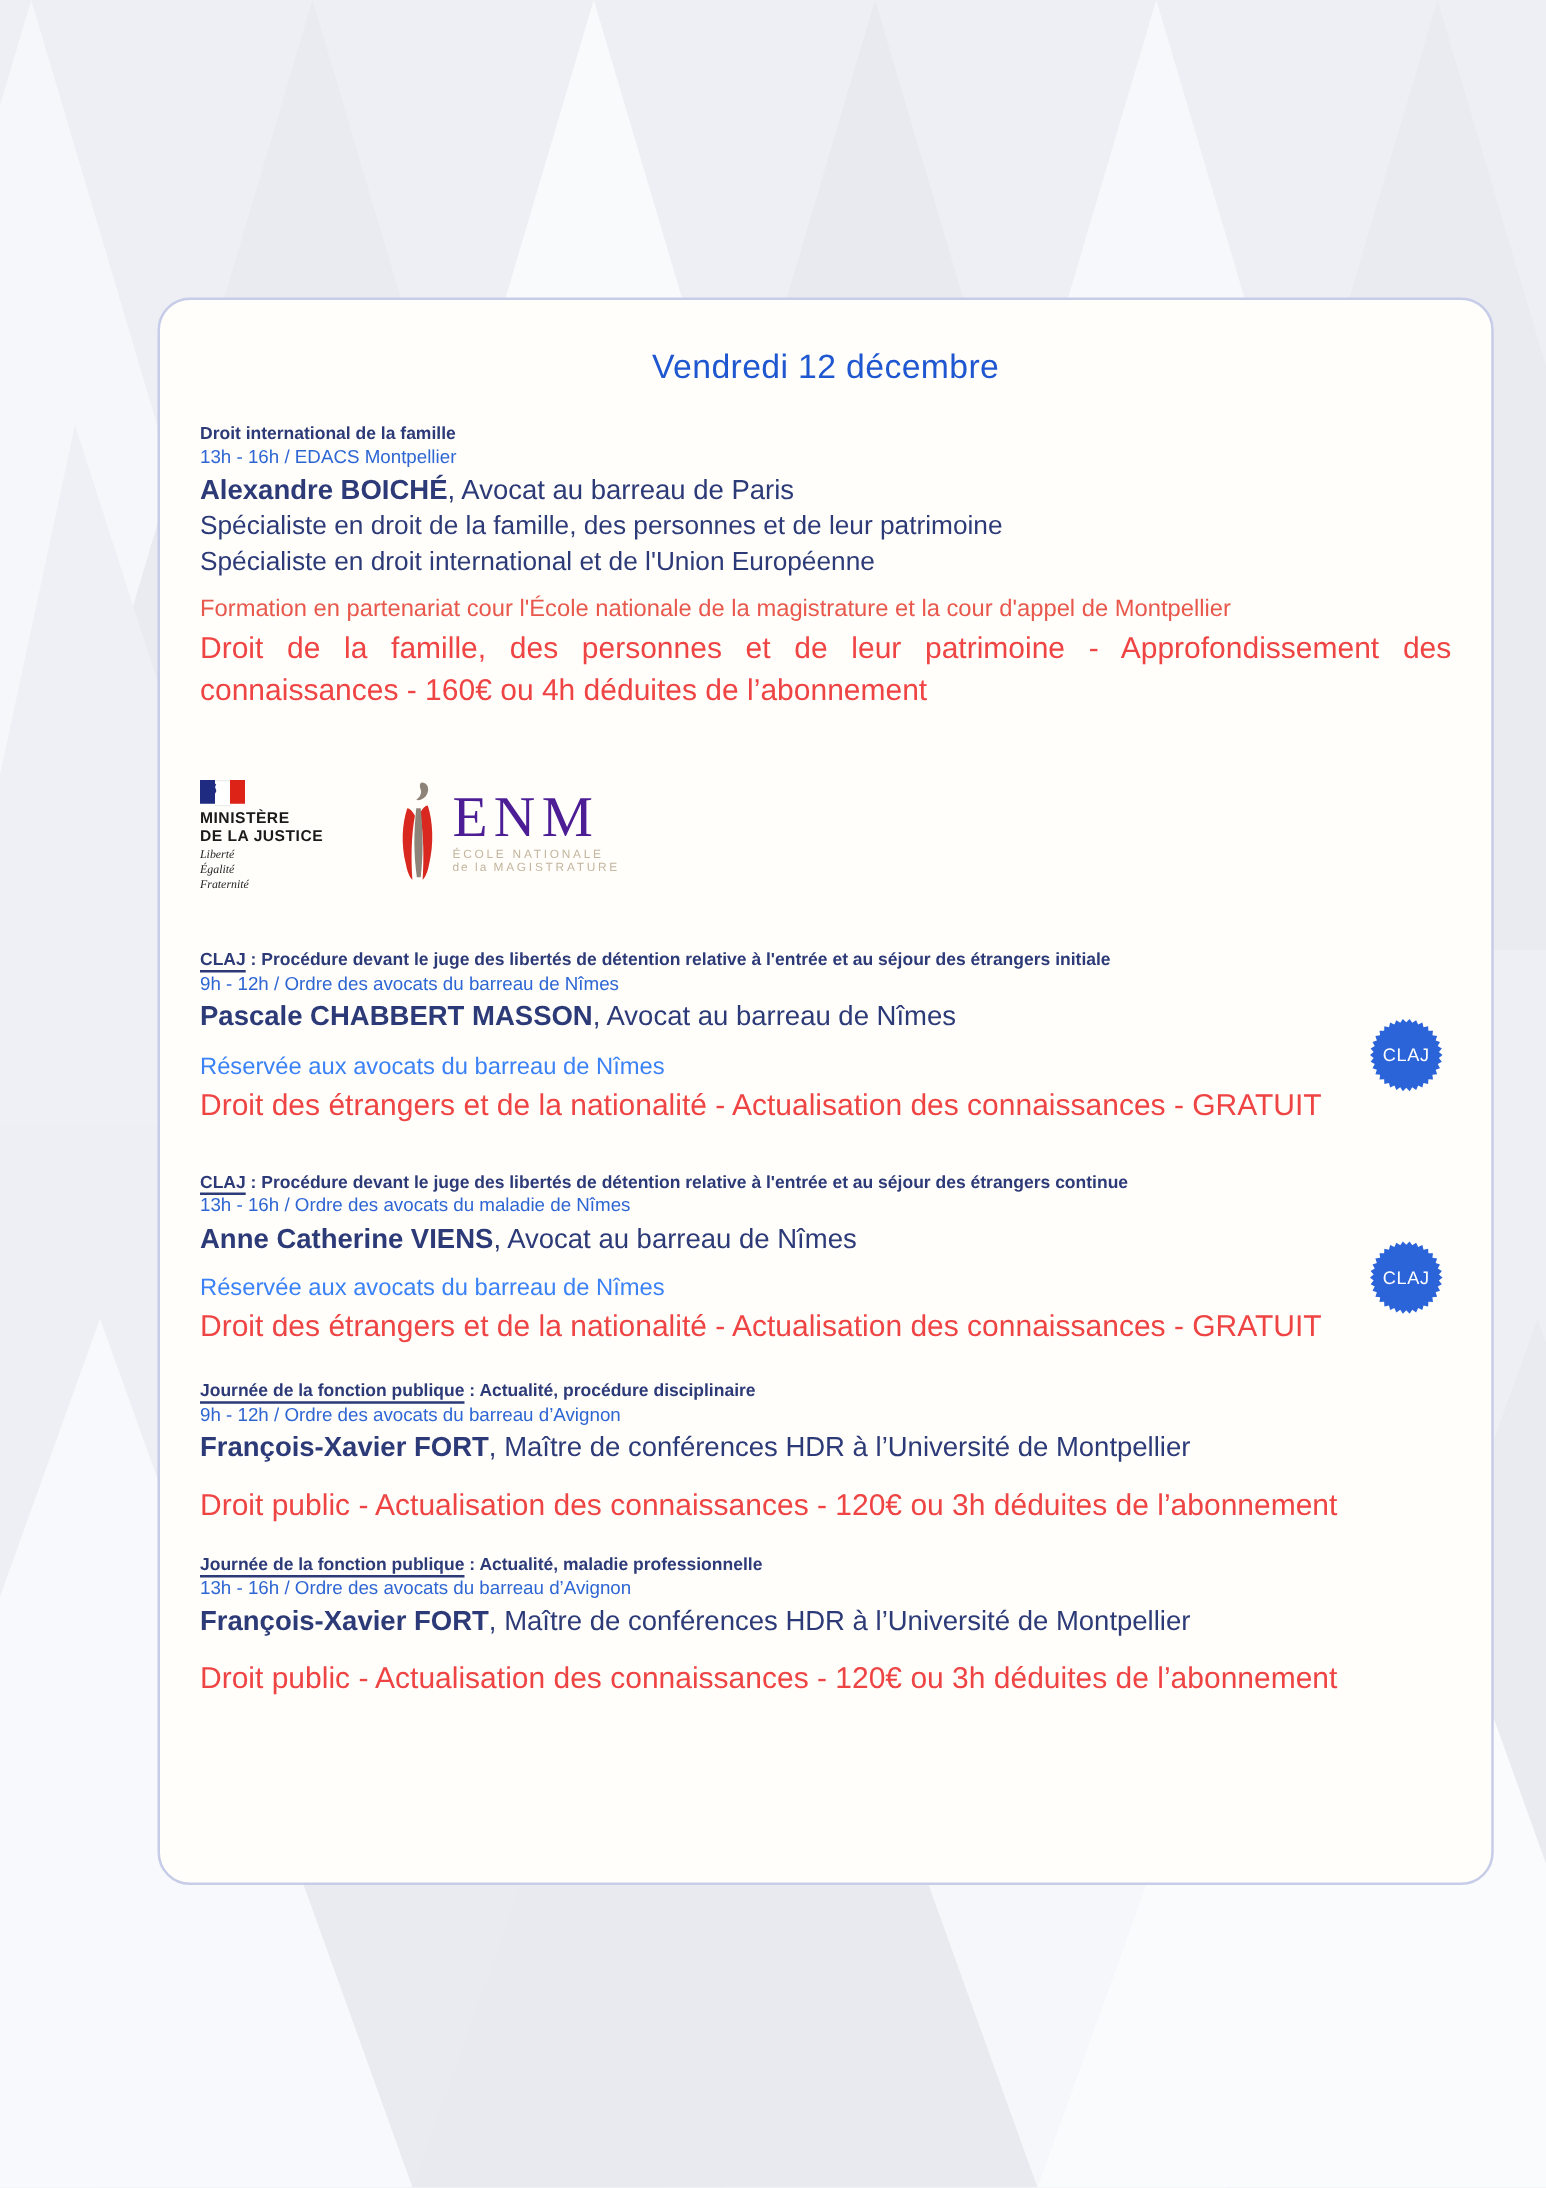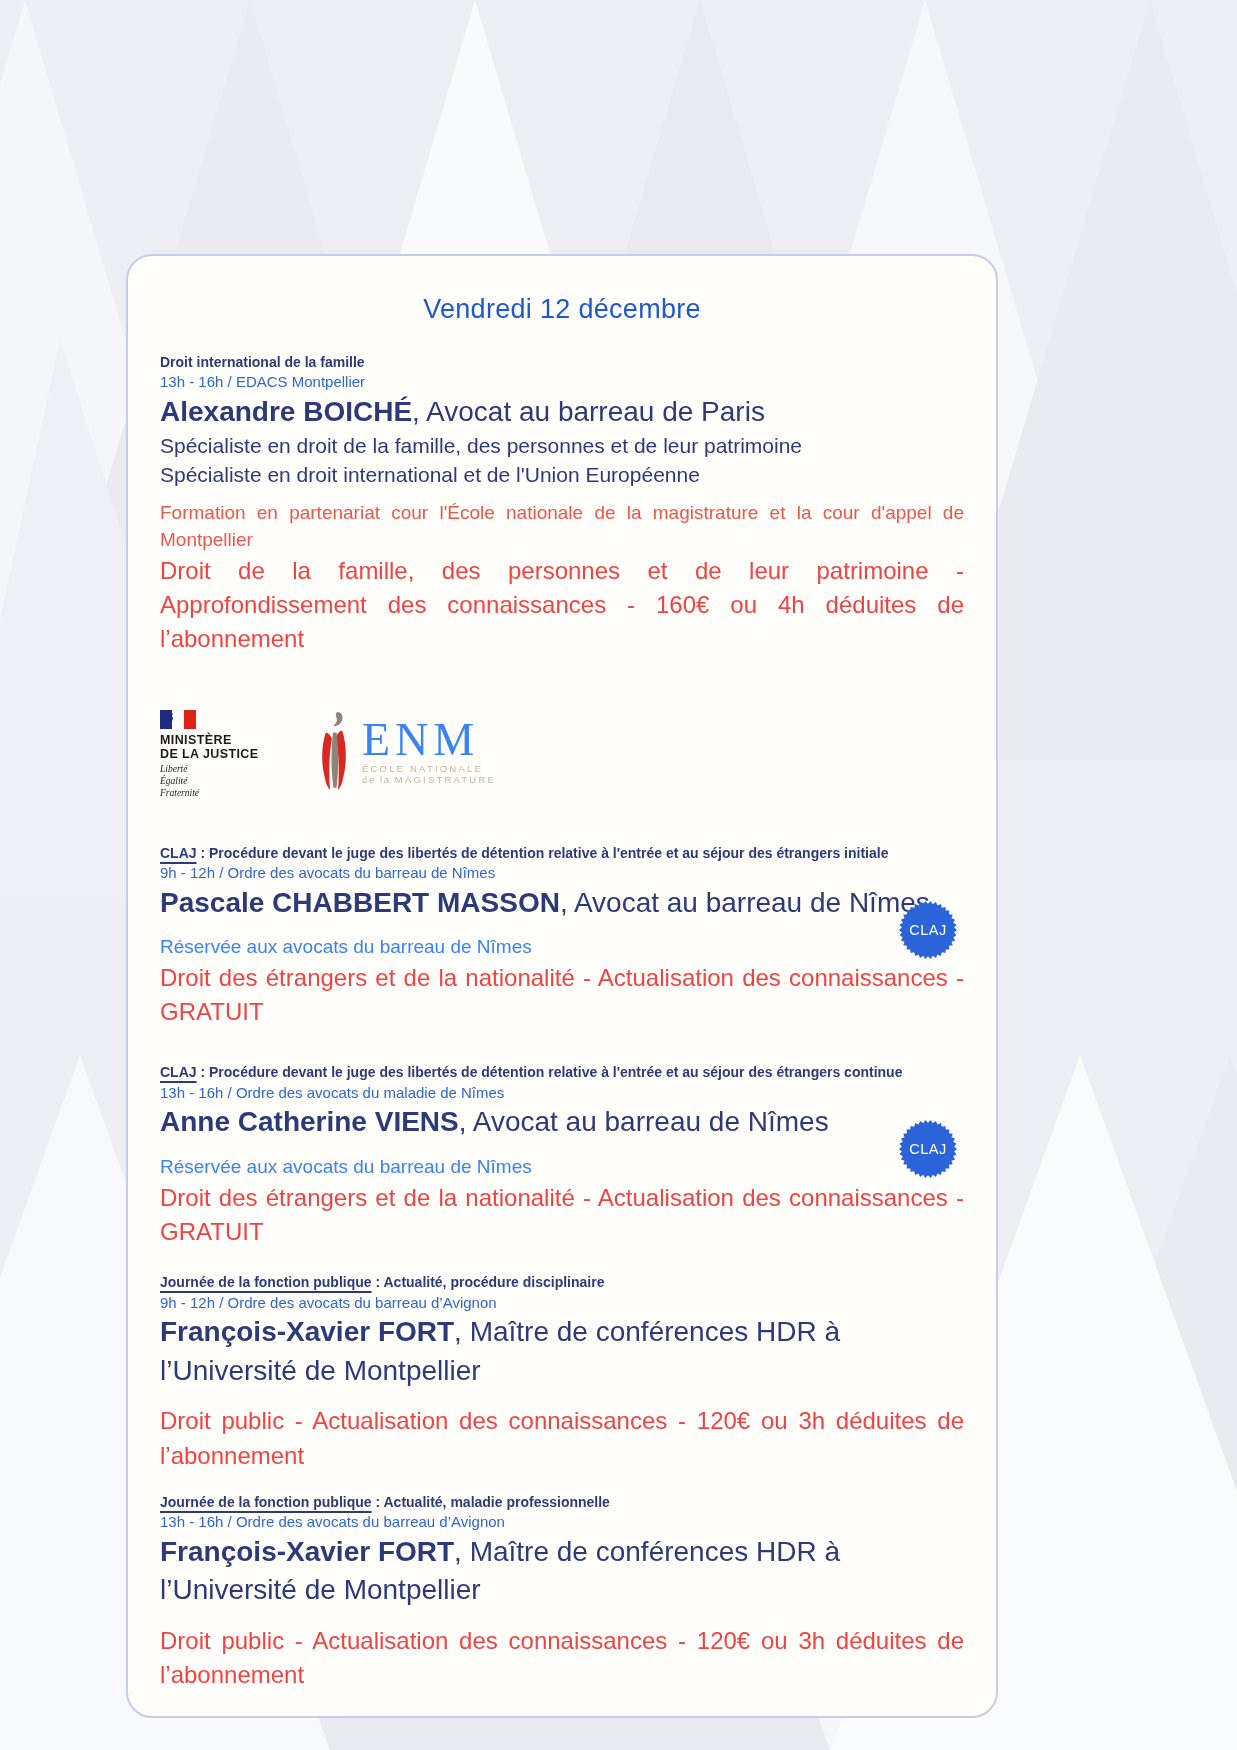--- a/index.html
+++ b/index.html
@@ -3,60 +3,60 @@
 <meta charset="utf-8">
 <style>
   html,body{margin:0;padding:0;}
   body{
     width:1237px;height:1750px;position:relative;overflow:hidden;
     background:#edeff4;
     font-family:"Liberation Sans",sans-serif;
   }
   .bg{position:absolute;left:0;top:0;width:1237px;height:1750px;}
   .card{
-    position:absolute;left:126px;top:254px;width:872px;min-height:1270px;
+    position:absolute;left:126px;top:238px;width:1069px;min-height:1270px;
     box-sizing:border-box;padding:18px 32px 24px 32px;
     background:#fffefa;border:2px solid #c7cce8;border-radius:26px;
   }
   .title{
     margin:20px 0 0 0;text-align:center;font-size:27px;font-weight:500;
     color:#1f57d0;letter-spacing:.3px;
   }
   .event{margin:0;}
   .ev1{margin-top:28px;}
   .ev2{margin-top:50px;position:relative;}
   .ev3{margin-top:34px;position:relative;}
   .ev4{margin-top:24px;}
   .ev5{margin-top:20px;}
   .event p{margin:0;}
   .h{font-size:14px;line-height:1.38;font-weight:700;color:#2d3a78;}
   .just{text-align:justify;}
   .u{text-decoration:underline;text-underline-offset:4px;text-decoration-thickness:2px;}
   .time{font-size:15px;line-height:1.38;color:#2e66d4;}
-  .speaker{font-size:28px;line-height:1.38;color:#2d3a78;}
+  .speaker{font-size:22px;line-height:1.38;color:#2d3a78;}
   .speaker .b{font-weight:700;}
   .detail{font-size:21px;line-height:1.38;color:#2d3a78;}
   .red{margin-top:10px !important;font-size:19px;line-height:1.42;color:#e9584c;text-align:justify;}
   .pale{font-size:24px;line-height:1.42;color:#ef4444;text-align:justify;}
   .blue{margin-top:12px !important;font-size:19px;line-height:1.42;color:#3b82f6;font-weight:500;}
   .pad-t14{margin-top:14px !important;}
   
   .logos{margin-top:54px;height:84px;display:flex;align-items:flex-start;gap:44px;}
   .logo-mj{width:110px;color:#1a1a1a;}
   .flag{position:relative;width:36px;height:19px;display:flex;margin-bottom:4px;}
   .flag i{display:block;height:100%;}
   .fb{width:12px;background:#1e2b80;}
   .fw{width:12px;background:#ffffff;border-top:1px solid #eee;border-bottom:1px solid #eee;}
   .fr{width:12px;background:#dd2217;}
   .flag svg{position:absolute;left:6px;top:2px;}
   .mj1{font-size:12.5px;font-weight:700;letter-spacing:.4px;line-height:1.15;}
   .motto{margin-top:3px;font-family:Liberation Serif, serif;font-style:italic;font-size:9.5px;line-height:1.25;color:#222;}
   .logo-enm{display:flex;align-items:flex-start;gap:8px;}
   .enm-text{padding-top:8px;}
-  .enm-acronym{font-family:"Liberation Serif",serif;font-size:46px;line-height:.95;color:#3b82f6;letter-spacing:5px;}
+  .enm-acronym{font-family:"Liberation Serif",serif;font-size:46px;line-height:.95;color:#4c1d95;letter-spacing:5px;}
   .enm-sub{margin-top:2px;font-size:9.5px;letter-spacing:2.2px;color:#c3b59e;}
   .enm-sub2{font-size:9.5px;letter-spacing:1.6px;color:#c3b59e;}
   .enm-sub2 .caps{letter-spacing:2.2px;}
   
   .badge{position:absolute;right:6px;top:56px;width:60px;height:60px;}
   .badge text{font-family:"Liberation Sans",sans-serif;}
 </style>
 </head>
 <body>
 

